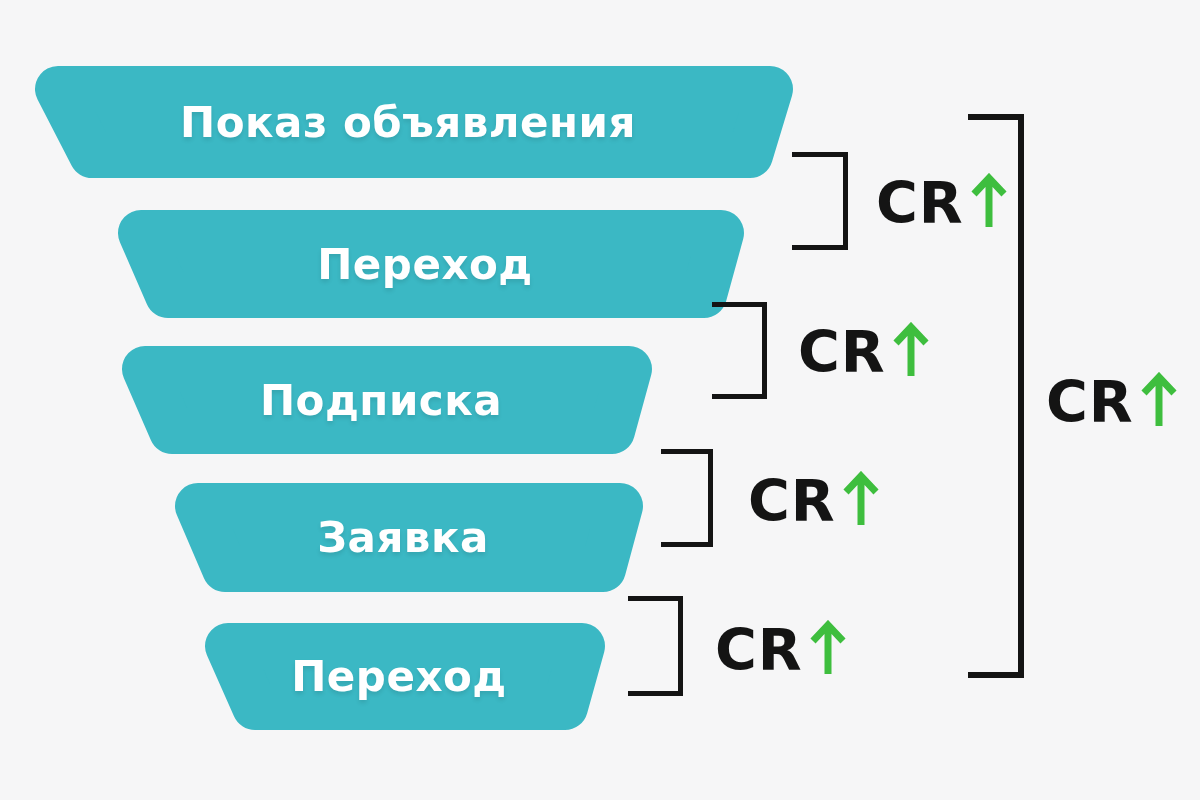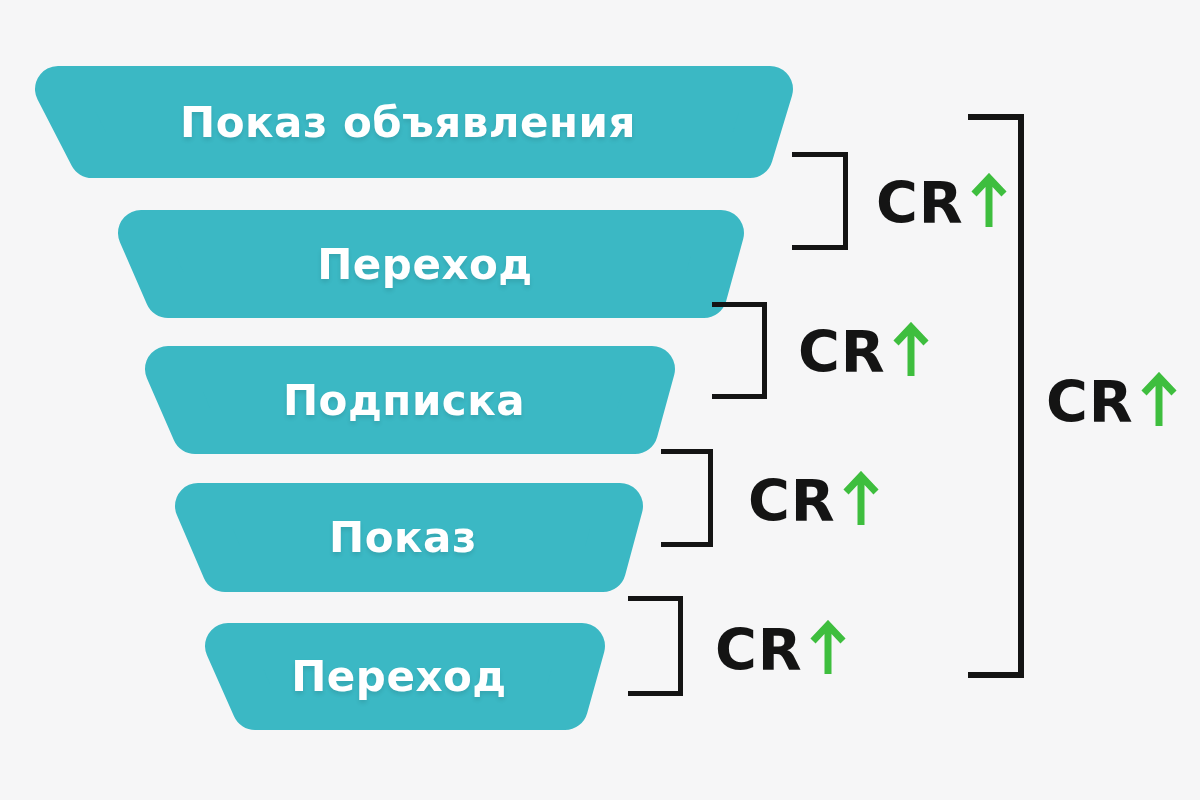--- a/index.html
+++ b/index.html
@@ -57,32 +57,32 @@
     <span class="stage-label">Показ объявления</span>
   </div>
 
   <div class="stage" style="left:118px;top:210px;width:626px;height:108px;">
     <svg viewBox="0 0 626 108" width="626" height="108">
       <path d="M23 23 H603 L586 85 H50 Z" fill="var(--funnel)" stroke="var(--funnel)" stroke-width="46" stroke-linejoin="round"></path>
     </svg>
     <span class="stage-label">Переход</span>
   </div>
 
-  <div class="stage" style="left:145px;top:346px;width:530px;height:108px;">
+  <div class="stage" style="left:122px;top:346px;width:530px;height:108px;">
     <svg viewBox="0 0 530 108" width="530" height="108">
       <path d="M23 23 H507 L490 85 H50 Z" fill="var(--funnel)" stroke="var(--funnel)" stroke-width="46" stroke-linejoin="round"></path>
     </svg>
     <span class="stage-label">Подписка</span>
   </div>
 
   <div class="stage" style="left:175px;top:483px;width:468px;height:109px;">
     <svg viewBox="0 0 468 109" width="468" height="109">
       <path d="M23 23 H445 L428 86 H50 Z" fill="var(--funnel)" stroke="var(--funnel)" stroke-width="46" stroke-linejoin="round"></path>
     </svg>
-    <span class="stage-label">Показ</span>
+    <span class="stage-label">Заявка</span>
   </div>
 
   <div class="stage" style="left:205px;top:623px;width:400px;height:107px;">
     <svg viewBox="0 0 400 107" width="400" height="107">
       <path d="M23 23 H377 L360 84 H50 Z" fill="var(--funnel)" stroke="var(--funnel)" stroke-width="46" stroke-linejoin="round"></path>
     </svg>
     <span class="stage-label">Переход</span>
   </div>
 
   <div class="bracket" style="left:792px;top:152px;width:56px;height:98px;"></div>

